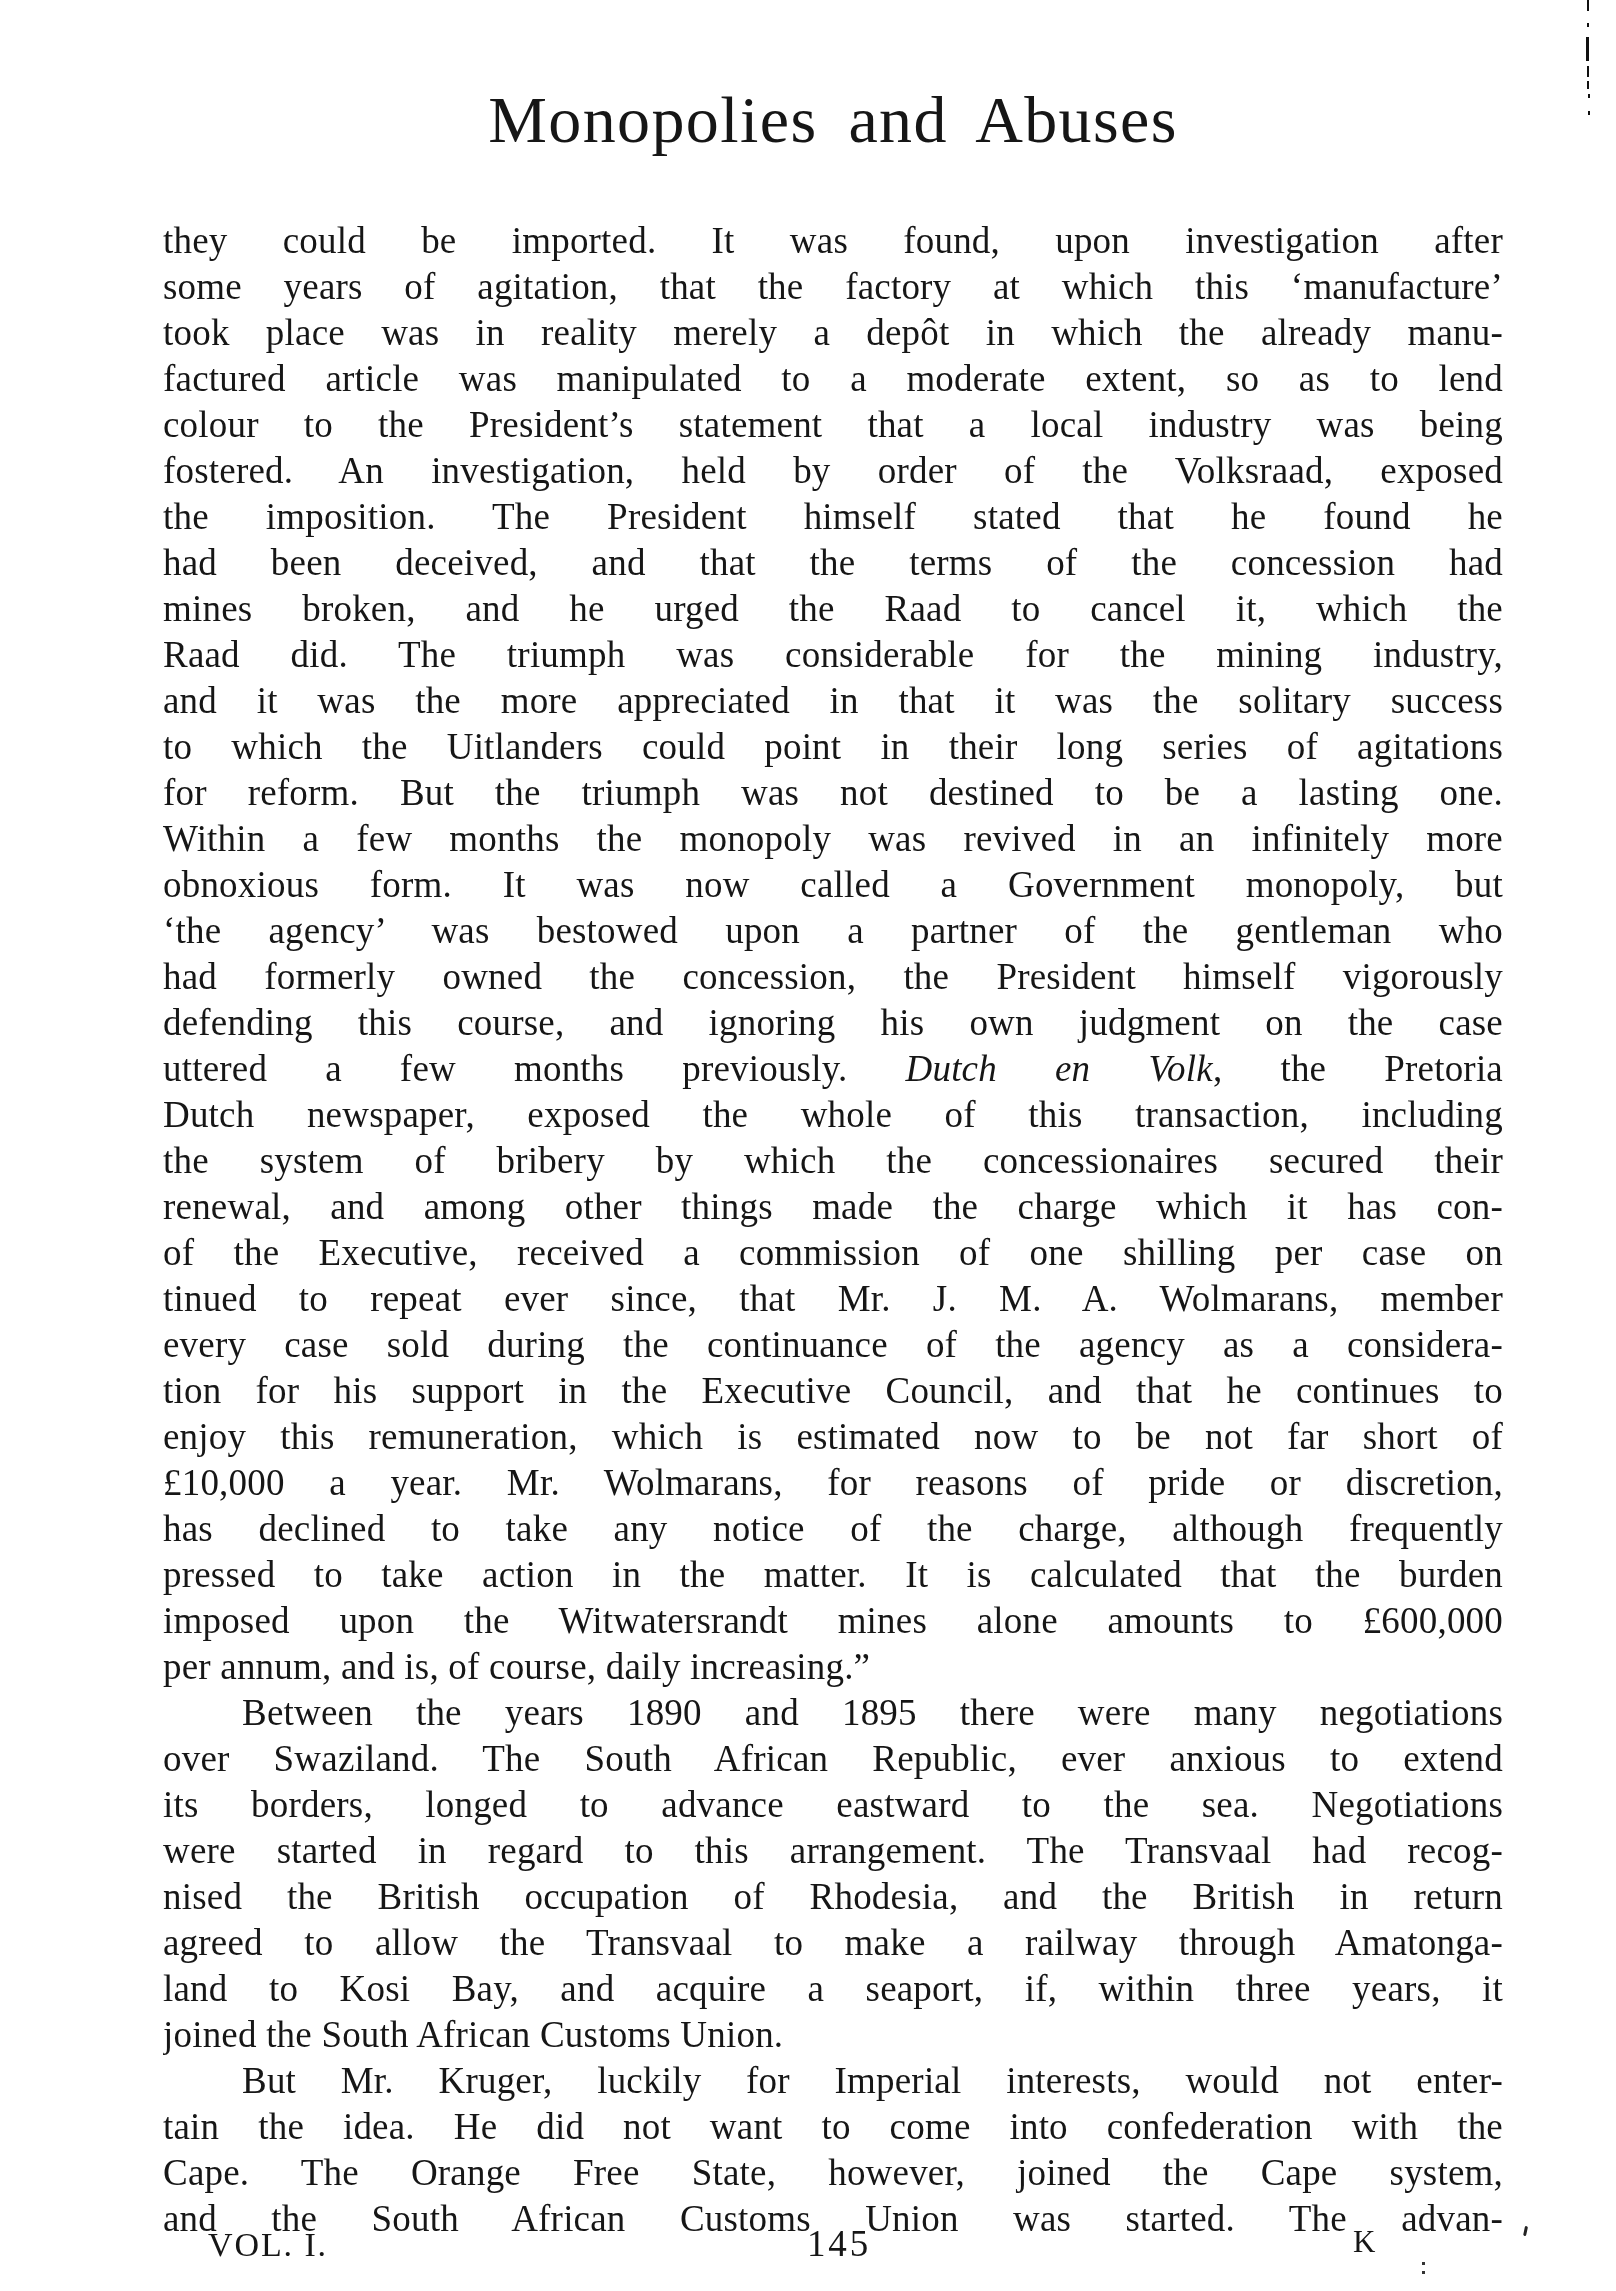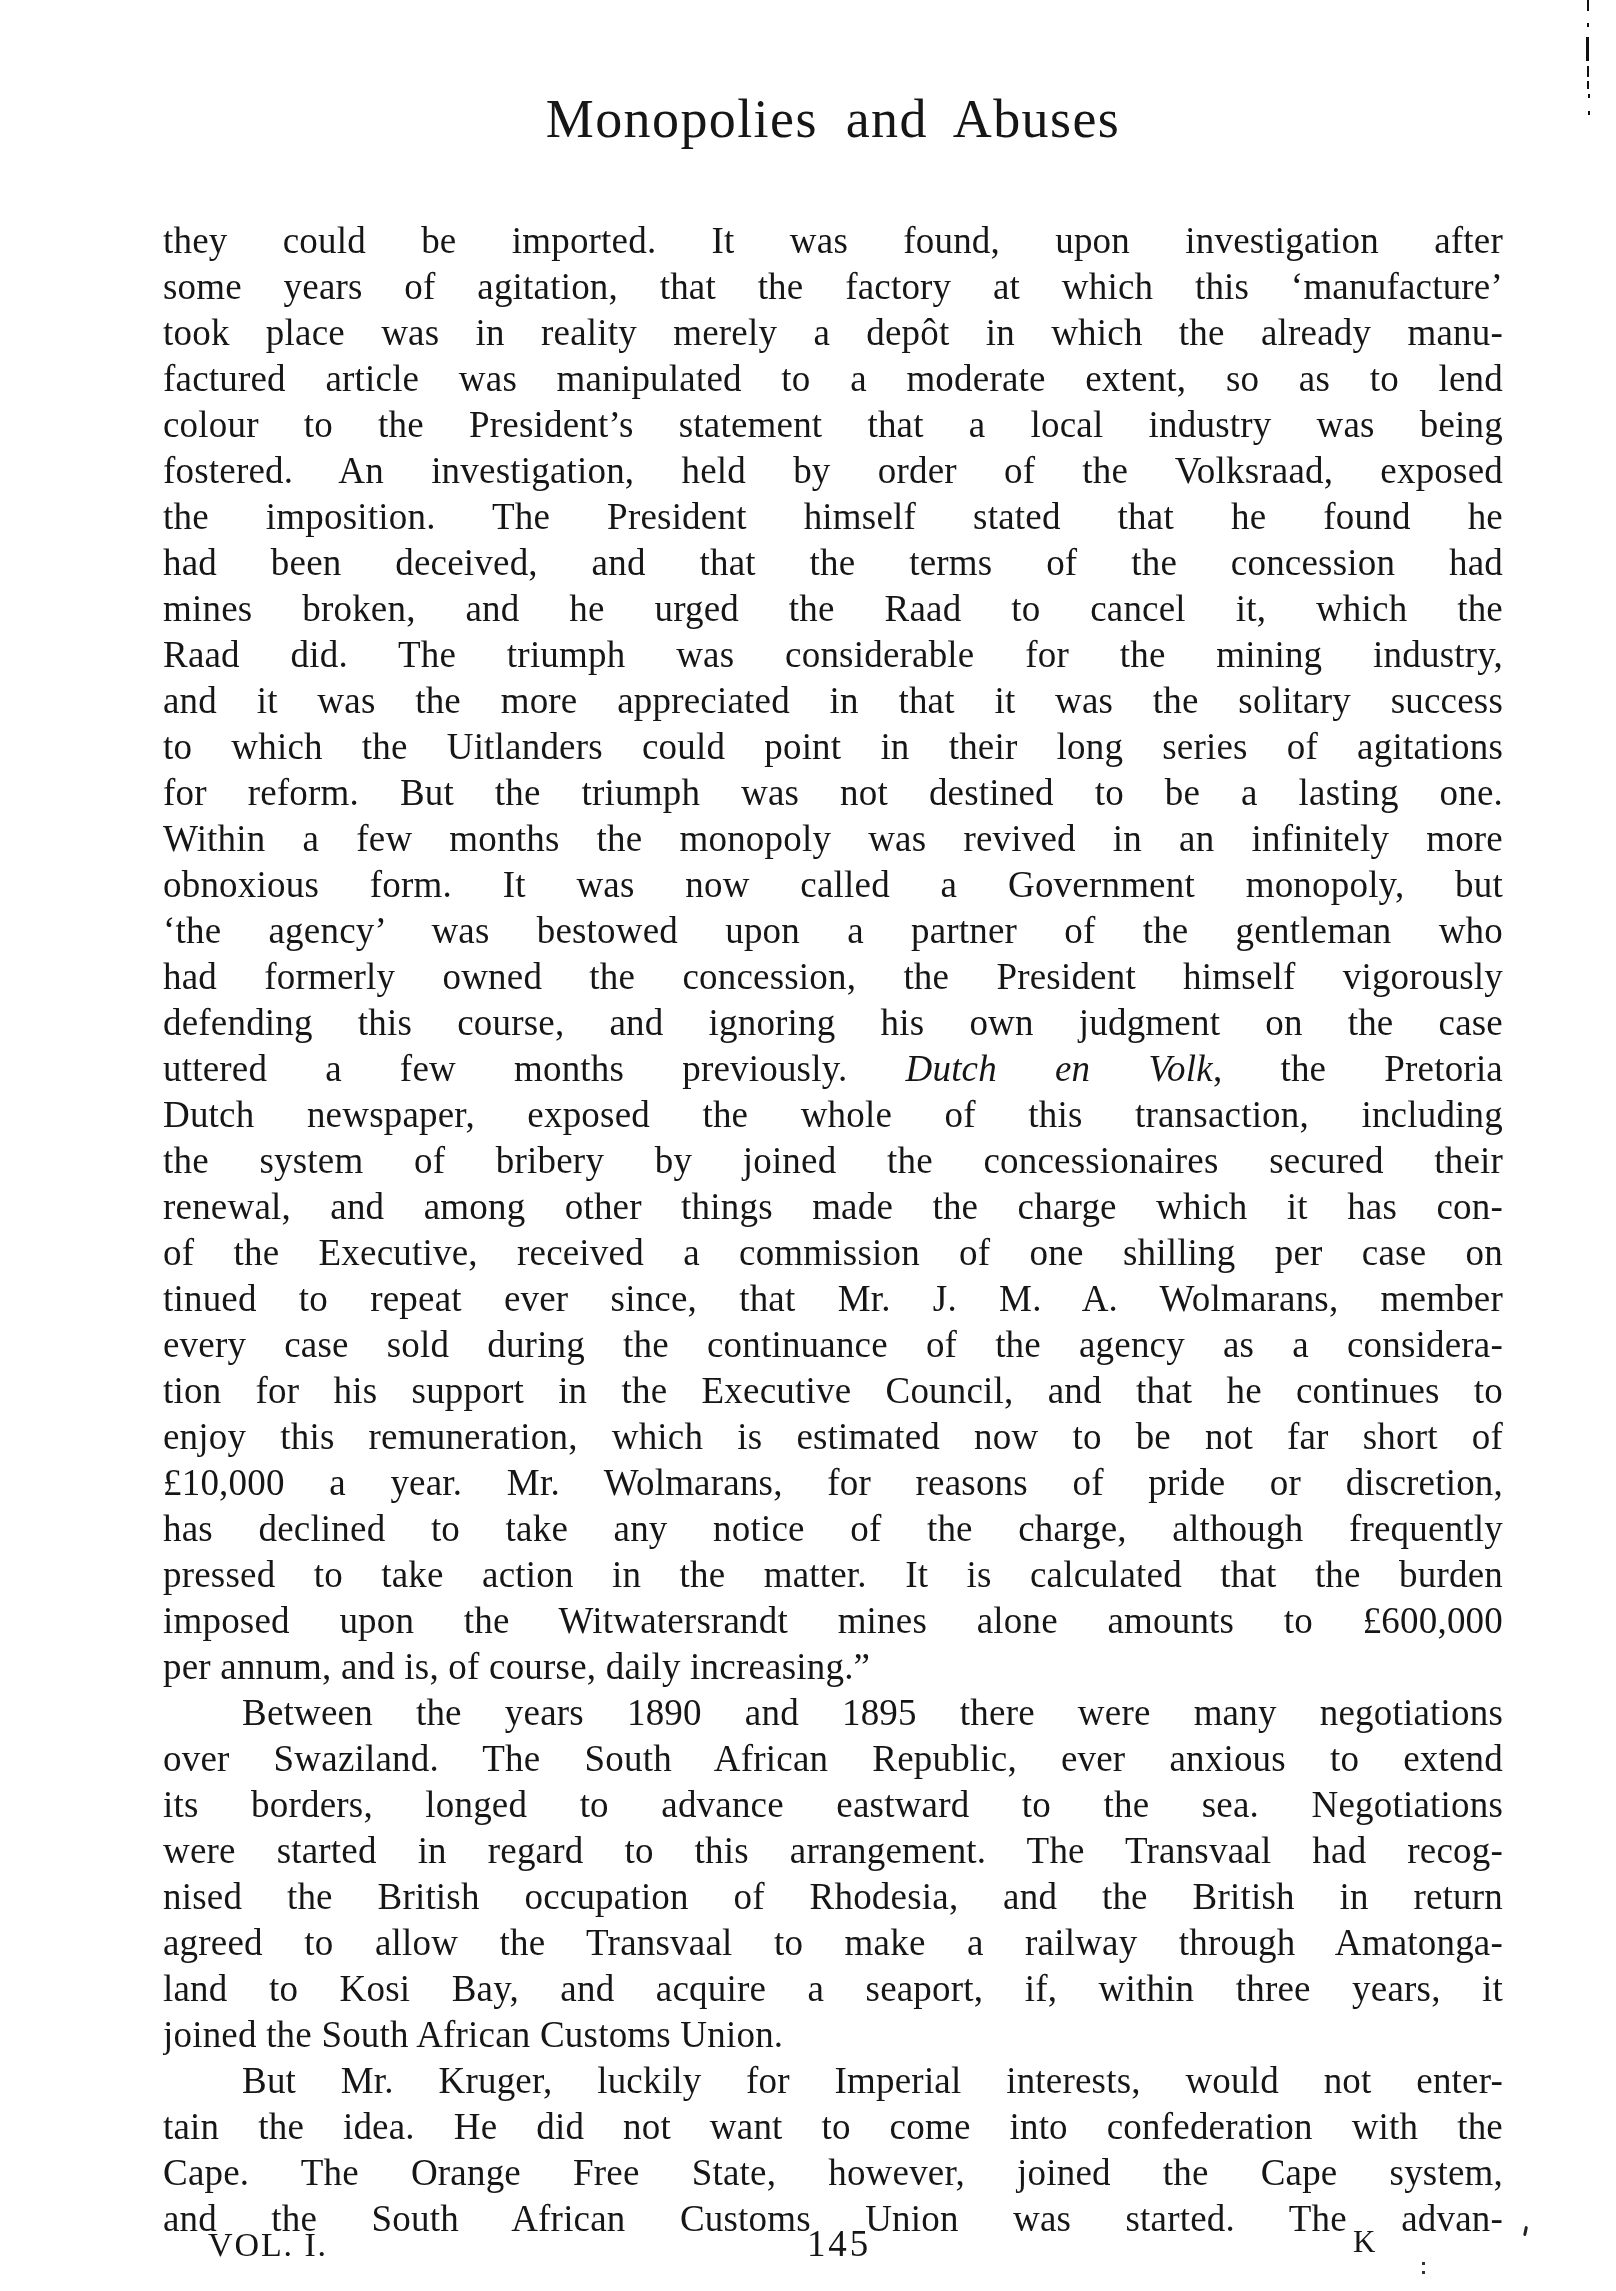--- a/index.html
+++ b/index.html
@@ -11,21 +11,21 @@
     overflow: hidden;
     font-family: "Liberation Serif", "DejaVu Serif", serif;
     color: #161616;
   }
   .page-title {
     position: absolute;
     top: 86px;
     left: 163px;
     width: 1340px;
     text-align: center;
-    font-size: 54px;
+    font-size: 66px;
     line-height: 67px;
     font-weight: normal;
     letter-spacing: 1.4px;
     word-spacing: 13px;
     margin: 0;
   }
   .body-text {
     position: absolute;
     top: 201px;
     left: 163px;
@@ -110,21 +110,21 @@
       <div class="line">and it was the more appreciated in that it was the solitary success</div>
       <div class="line">to which the Uitlanders could point in their long series of agitations</div>
       <div class="line">for reform.  But the triumph was not destined to be a lasting one.</div>
       <div class="line">Within a few months the monopoly was revived in an infinitely more</div>
       <div class="line">obnoxious form.  It was now called a Government monopoly, but</div>
       <div class="line">‘the agency’ was bestowed upon a partner of the gentleman who</div>
       <div class="line">had formerly owned the concession, the President himself vigorously</div>
       <div class="line">defending this course, and ignoring his own judgment on the case</div>
       <div class="line">uttered a few months previously.  <i>Dutch en Volk</i>, the Pretoria</div>
       <div class="line">Dutch newspaper, exposed the whole of this transaction, including</div>
-      <div class="line">the system of bribery by joined the concessionaires secured their</div>
+      <div class="line">the system of bribery by which the concessionaires secured their</div>
       <div class="line">renewal, and among other things made the charge which it has con-</div>
       <div class="line">of the Executive, received a commission of one shilling per case on</div>
       <div class="line">tinued to repeat ever since, that Mr. J. M. A. Wolmarans, member</div>
       <div class="line">every case sold during the continuance of the agency as a considera-</div>
       <div class="line">tion for his support in the Executive Council, and that he continues to</div>
       <div class="line">enjoy this remuneration, which is estimated now to be not far short of</div>
       <div class="line">£10,000 a year.  Mr. Wolmarans, for reasons of pride or discretion,</div>
       <div class="line">has declined to take any notice of the charge, although frequently</div>
       <div class="line">pressed to take action in the matter.  It is calculated that the burden</div>
       <div class="line">imposed upon the Witwatersrandt mines alone amounts to £600,000</div>

